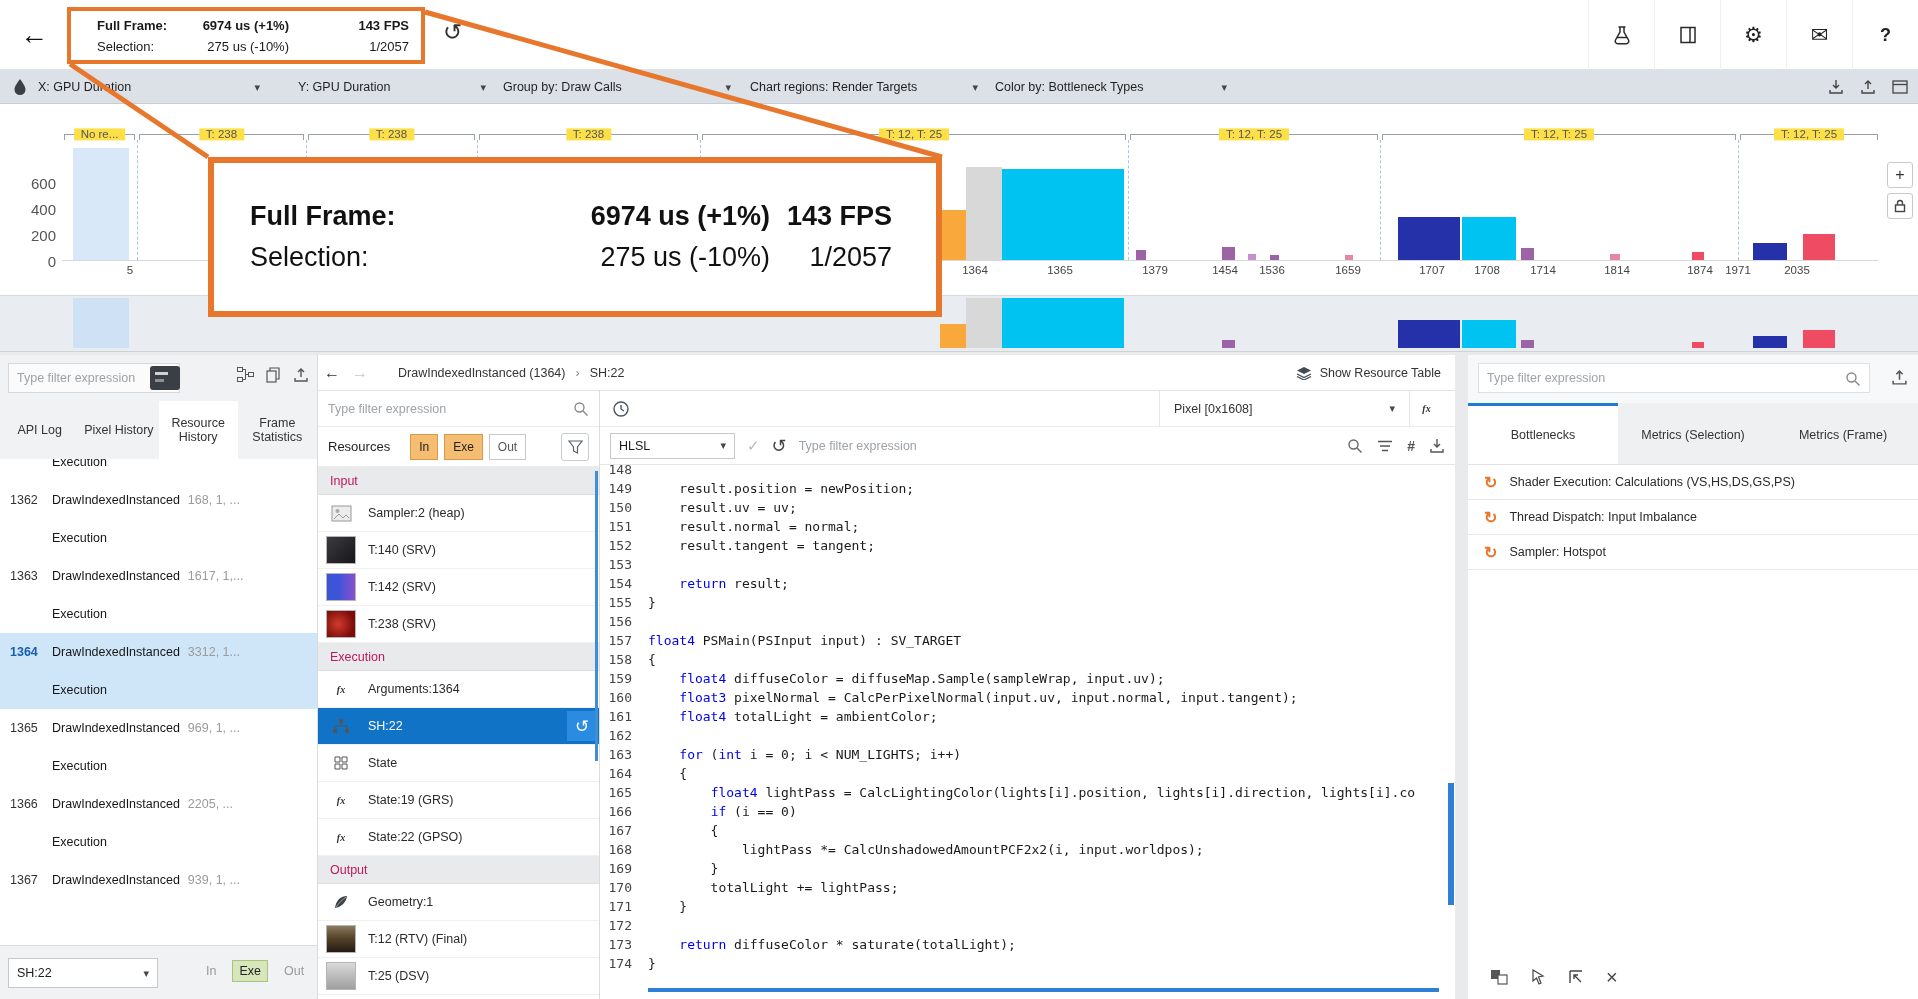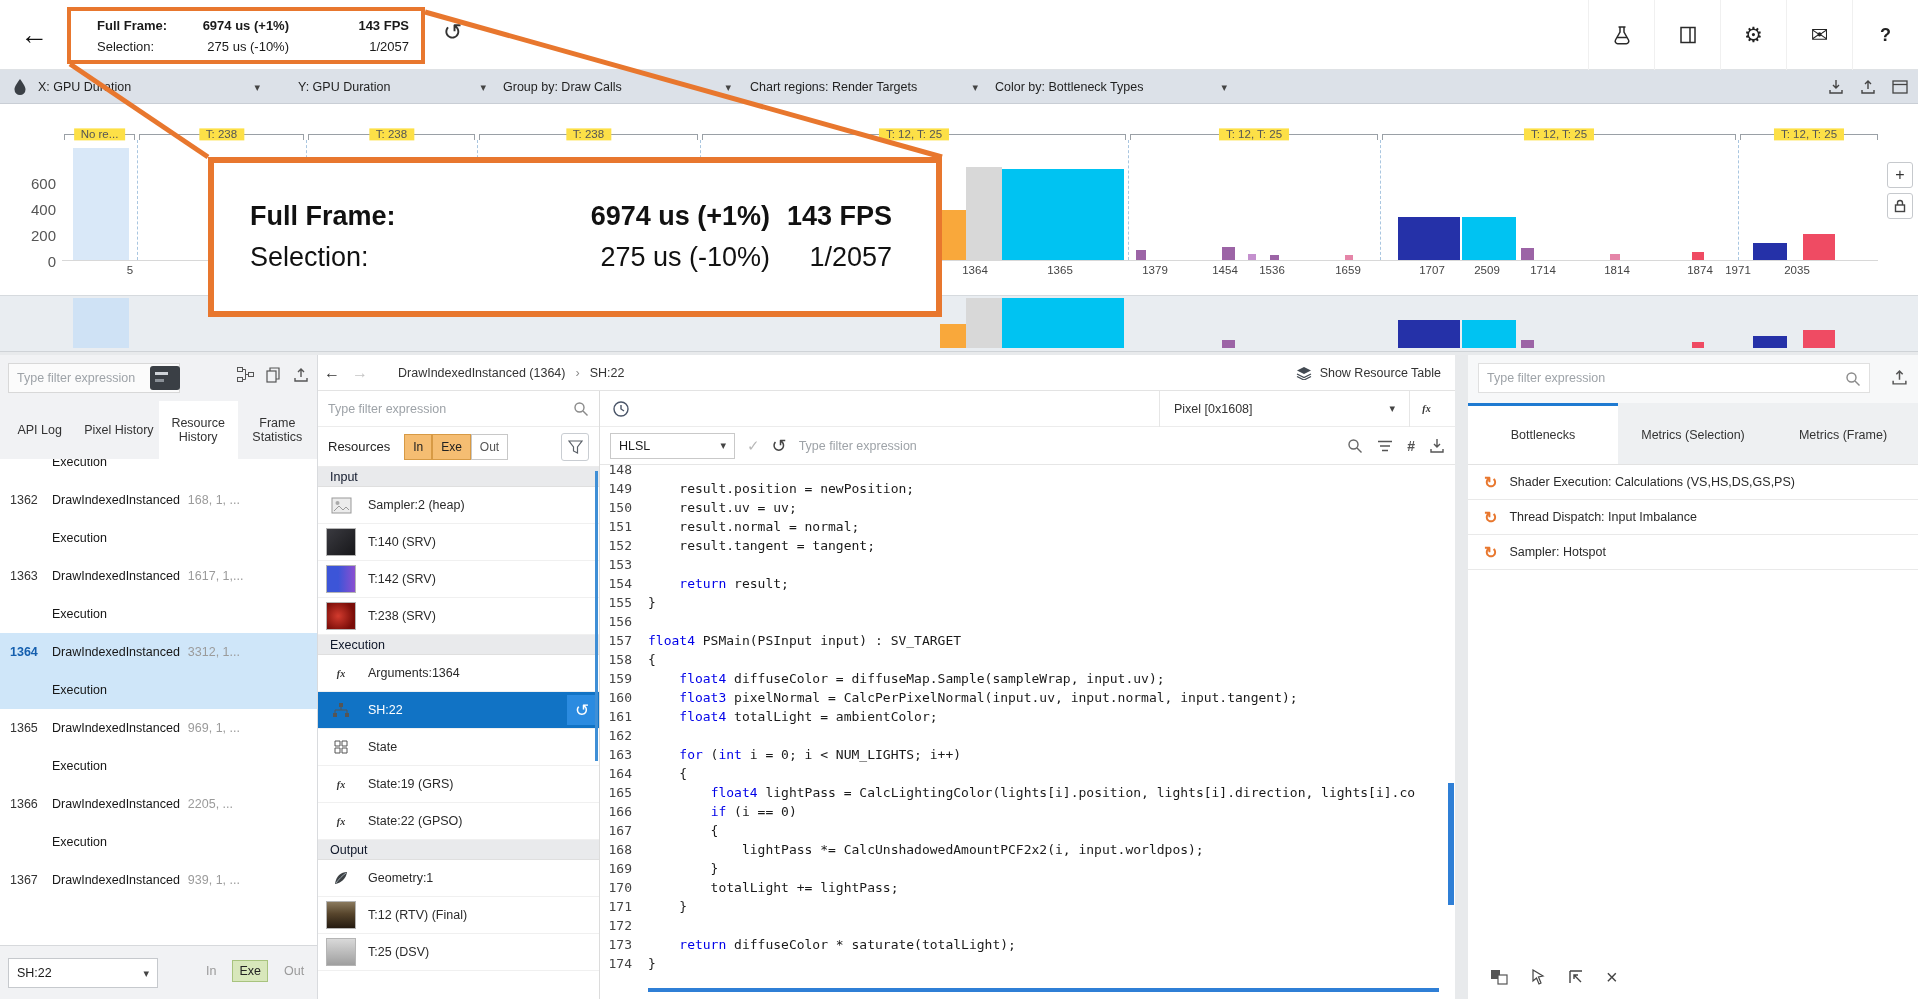--- a/index.html
+++ b/index.html
@@ -91,28 +91,28 @@
   .nav-arrow.dis{color:#c4c4c4}
   .crumbs{display:flex;align-items:center;gap:10px;margin-left:24px}
   .crumb-sep{color:#888}
   .show-table{margin-left:auto;margin-right:14px;display:flex;align-items:center;gap:8px;cursor:pointer}
 
   
   .res-panel{position:absolute;left:318px;top:391px;width:282px;height:608px;background:#fff;border-right:1px solid #dcdcdc}
   .res-filter{position:absolute;left:0;top:0;width:100%;height:36px;border-bottom:1px solid #ececec}
   .res-filter input{position:absolute;left:10px;top:6px;width:230px;height:24px;border:0;background:transparent}
   .res-filter .mag{position:absolute;right:10px;top:10px;cursor:pointer}
-  .res-toolbar{position:absolute;left:0;top:36px;width:100%;height:40px;display:flex;align-items:center;padding:0 10px;border-bottom:1px solid #ececec}
+  .res-toolbar{position:absolute;left:0;top:36px;width:100%;height:40px;display:flex;align-items:center;padding:0 10px;gap:6px;border-bottom:1px solid #ececec}
   .res-title{font-size:13px;color:#222;margin-right:14px}
   .rtg{height:26px;padding:0 8px;display:flex;align-items:center;font-size:12px;cursor:pointer;border:1px solid transparent;color:#555}
   .rtg.on{background:#f5bd72;border-color:#d79a45;color:#222}
   .rtg.off{background:#fff;border-color:#c8c8c8}
   .funnel{margin-left:auto;width:28px;height:28px;border:1px solid #c9cdd2;border-radius:3px;display:flex;align-items:center;justify-content:center;cursor:pointer}
   .res-list{position:absolute;left:0;top:76px;width:100%;bottom:0;overflow:hidden}
-  .rsec-header{height:20px;background:#e9eaec;display:flex;align-items:center;padding:0 12px;font-size:12.5px;color:#0f172a;border-bottom:1px solid #dfdfdf}
+  .rsec-header{height:28px;background:#e9eaec;display:flex;align-items:center;padding:0 12px;font-size:12.5px;color:#be185d;border-bottom:1px solid #dfdfdf}
   .ritem{height:37px;display:flex;align-items:center;padding:0 8px;border-bottom:1px solid #f0f0f0;font-size:12.5px;color:#2a2a2a;position:relative;cursor:pointer}
   .ritem .thumb{width:30px;height:28px;margin-right:12px;border:1px solid #b5b5b5;flex:none}
   .ritem .iconbox{width:30px;margin-right:12px;display:flex;justify-content:center;flex:none;color:#555}
   .ritem.sel{background:#1173C5;color:#fff}
   .raction{position:absolute;right:2px;top:3px;width:30px;height:30px;background:#2b8be0;color:#fff;display:flex;align-items:center;justify-content:center;font-size:17px;cursor:pointer}
   .thumb-dark{background:linear-gradient(135deg,#3a3a40,#17171a)}
   .thumb-blue{background:linear-gradient(90deg,#3c55d8 40%,#8a4fd0)}
   .thumb-red{background:radial-gradient(circle at 40% 50%,#d23b2e 0%,#7a0d08 75%)}
   .thumb-scene{background:linear-gradient(180deg,#8a7a5e 0%,#57452c 45%,#241a10 100%)}
   .thumb-gray{background:linear-gradient(180deg,#d9d9d9,#9f9f9f)}
@@ -304,21 +304,21 @@
   <div class="baseline"></div>
   <div class="xticks" id="xticks">
       <span class="xtick" style="left: 130px;">5</span>
       <span class="xtick" style="left: 975px;">1364</span>
       <span class="xtick" style="left: 1060px;">1365</span>
       <span class="xtick" style="left: 1155px;">1379</span>
       <span class="xtick" style="left: 1225px;">1454</span>
       <span class="xtick" style="left: 1272px;">1536</span>
       <span class="xtick" style="left: 1348px;">1659</span>
       <span class="xtick" style="left: 1432px;">1707</span>
-      <span class="xtick" style="left: 1487px;">2509</span>
+      <span class="xtick" style="left: 1487px;">1708</span>
       <span class="xtick" style="left: 1543px;">1714</span>
       <span class="xtick" style="left: 1617px;">1814</span>
       <span class="xtick" style="left: 1700px;">1874</span>
       <span class="xtick" style="left: 1738px;">1971</span>
       <span class="xtick" style="left: 1797px;">2035</span>
     </div>
   <div class="chart-tools">
     <div class="ctool">+</div>
     <div class="ctool">
       <svg width="12" height="14" viewBox="0 0 12 14">

